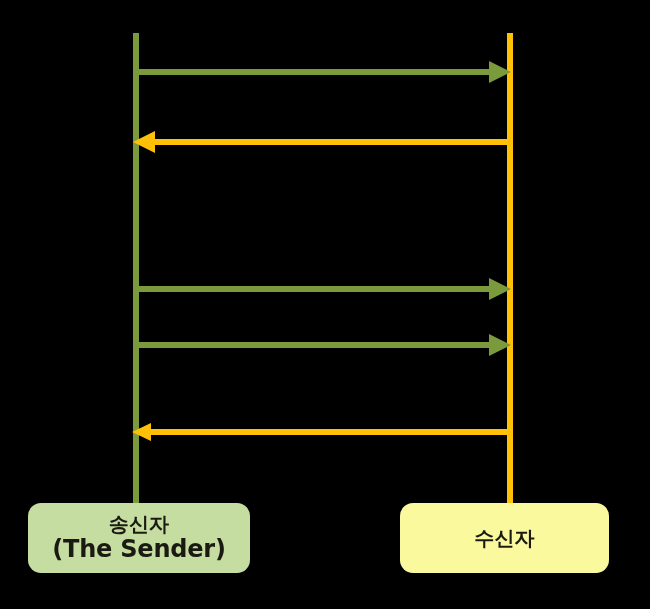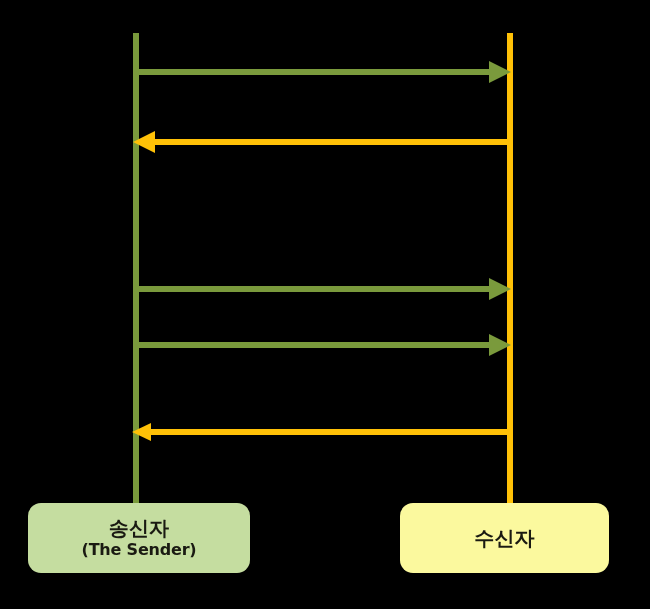--- a/index.html
+++ b/index.html
@@ -37,21 +37,21 @@
     color: #1a1a12;
     line-height: 1.12;
     user-select: none;
   }
   .actor-name-ko {
     font-size: 20px;
     font-weight: 700;
     letter-spacing: 0.2px;
   }
   .actor-name-en {
-    font-size: 16px;
+    font-size: 24px;
     font-weight: 700;
     letter-spacing: -0.2px;
     margin-top: 1px;
   }
   #actor-box-sender {
     left: 28px;
     top: 503px;
     width: 222px;
     height: 70px;
     background: #c5dda0;

